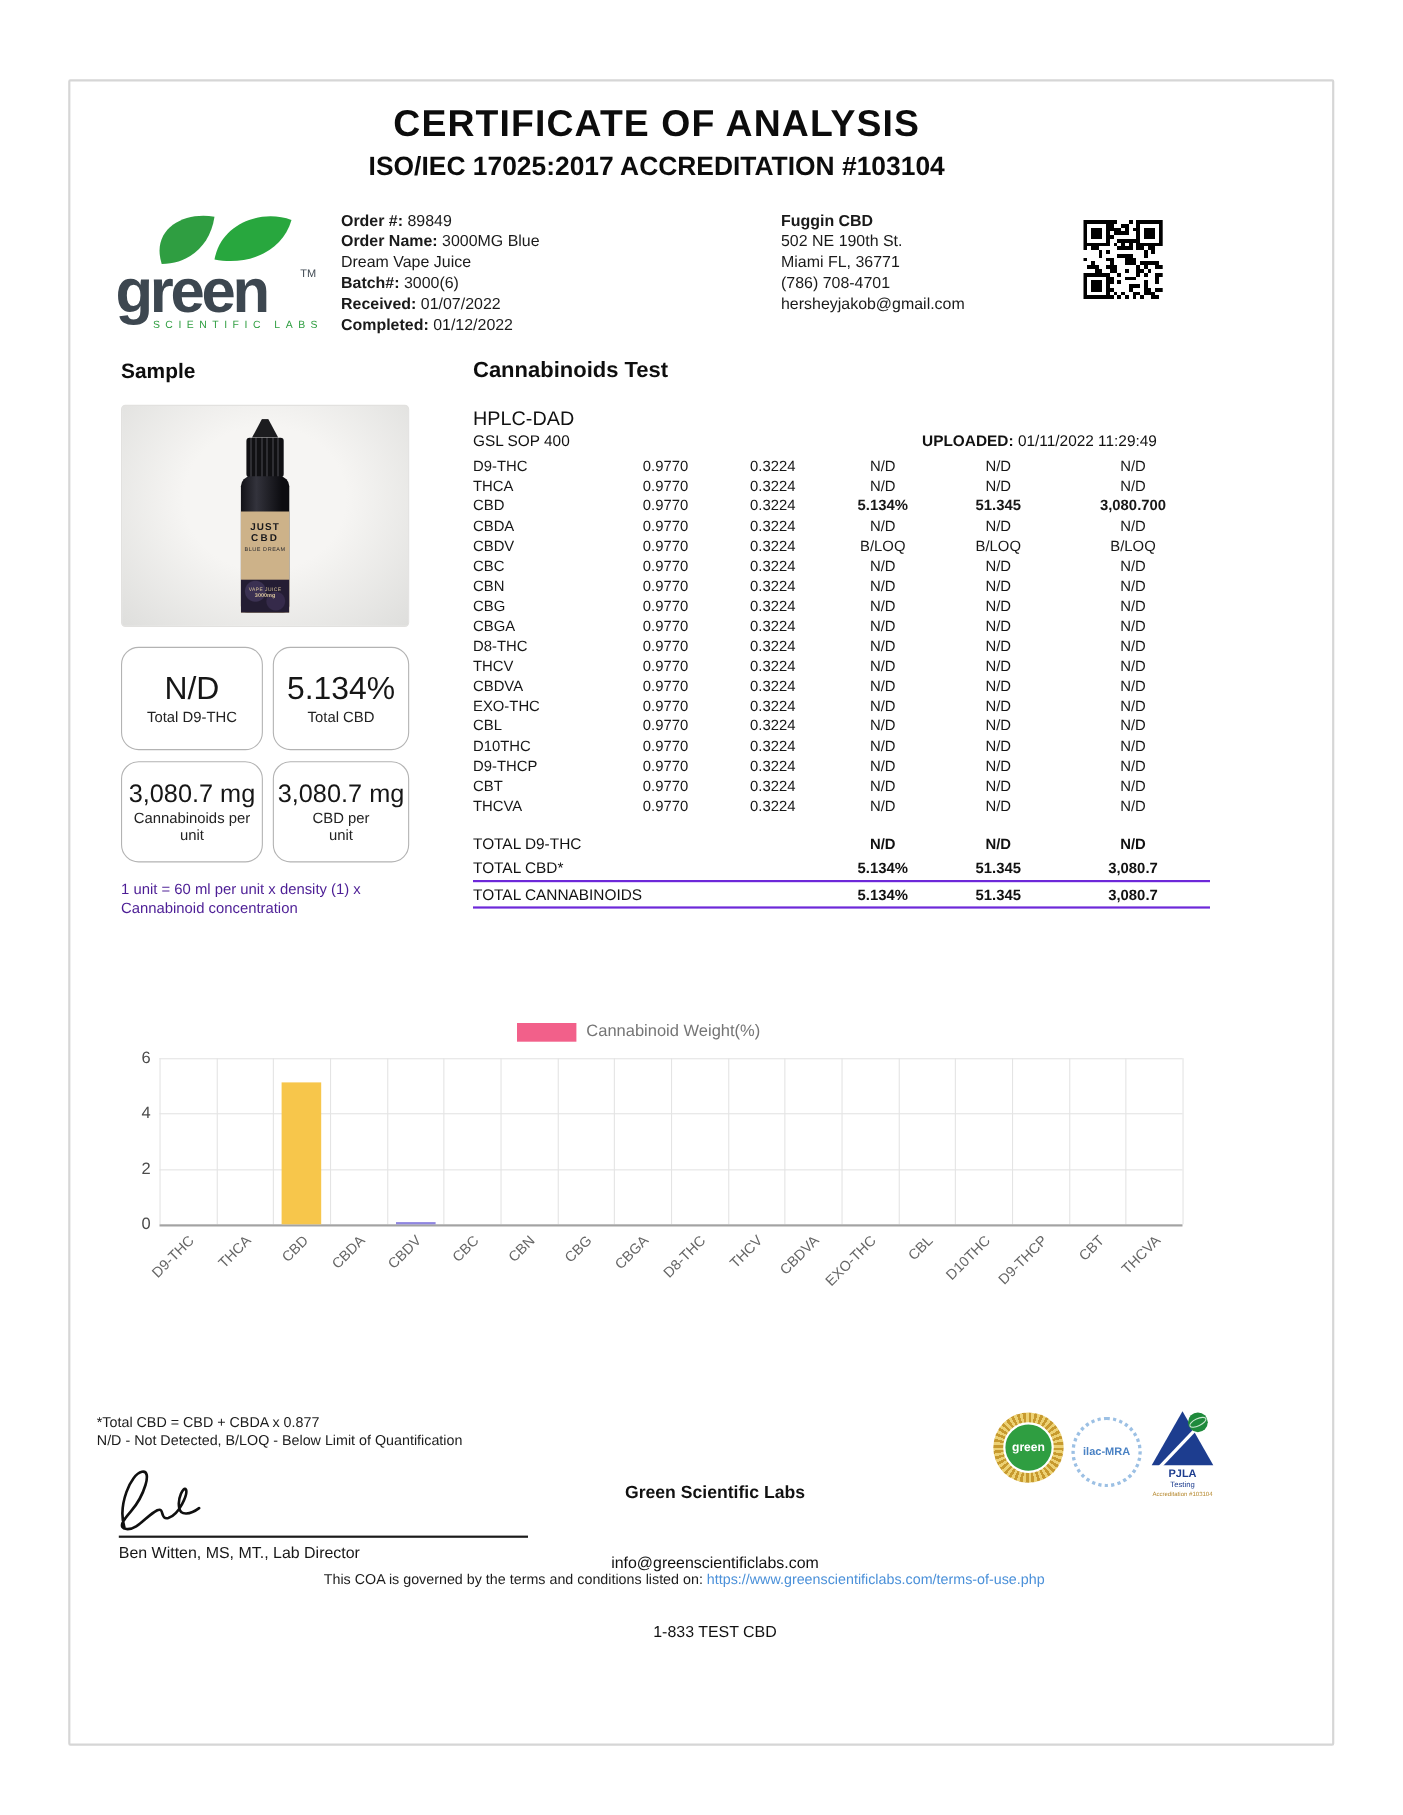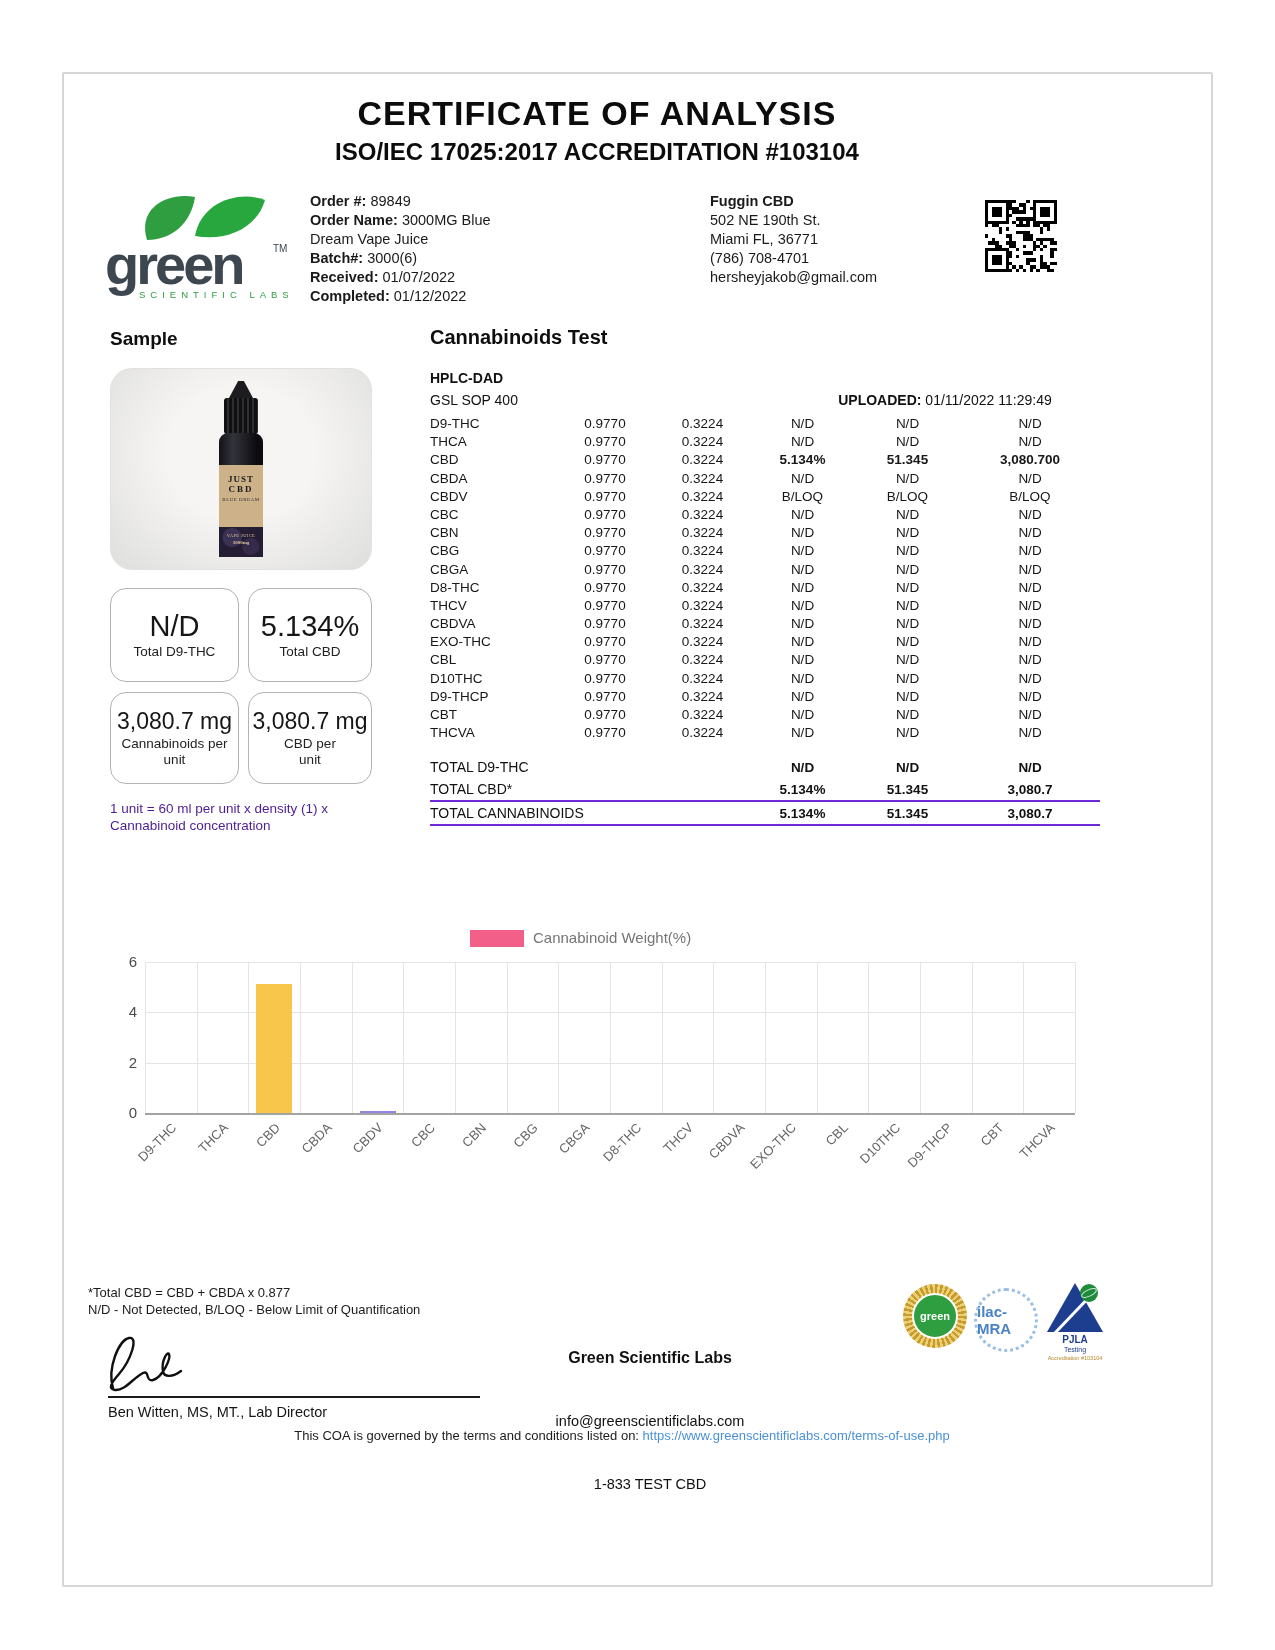--- a/index.html
+++ b/index.html
@@ -12,22 +12,22 @@
   .doc-subtitle { left:62px; top:138px; width:1070px; text-align:center; font-size:24px; font-weight:bold; color:#0c0c0c; }
 
   .logo-svg { left:103px; top:190px; }
   .info-block { font-size:14.5px; line-height:19px; color:#1a1a1a; }
   .order-block { left:310px; top:192px; width:205px; }
   .client-block { left:710px; top:192px; width:230px; }
   .qr-box { left:985px; top:200px; width:72px; height:72px; }
 
   .section-title { font-size:19px; font-weight:bold; color:#0e0e0e; }
   .sample-title { left:110px; top:328px; }
-  .photo { left:110px; top:368px; width:260px; height:200px; border-radius:22px; border:1px solid #e2e1df;
-           background: radial-gradient(ellipse at 50% 42%, #f6f5f3 40%, #dededc 100%); overflow:hidden;font-family:Liberation Serif, serif; }
+  .photo { left:110px; top:368px; width:260px; height:200px; border-radius:4px; border:1px solid #e2e1df;
+           background: radial-gradient(ellipse at 50% 42%, #f6f5f3 40%, #dededc 100%); overflow:hidden; }
   .bottle-tip { left:118px; top:12px; width:24px; height:17px; background:#1c1c1f; clip-path:polygon(38% 0,62% 0,100% 100%,0 100%); }
   .bottle-cap { left:113px; top:29px; width:34px; height:36px; border-radius:3px;
                 background:repeating-linear-gradient(90deg,#101013 0 3px,#2e2e33 3px 5px); }
   .bottle-body { left:108px; top:64px; width:44px; height:124px; border-radius:9px 9px 6px 6px;
                  background:linear-gradient(90deg,#121217,#33333c 32%,#0c0c10 85%); }
   .bottle-label { left:108px; top:96px; width:44px; height:92px; background:#cdb289; text-align:center; overflow:hidden; }
   .bl-brand1 { margin-top:10px; font-size:9px; font-weight:bold; color:#19191c; letter-spacing:1px; line-height:9px; }
   .bl-brand2 { font-size:9px; font-weight:bold; color:#19191c; letter-spacing:2px; line-height:10px; }
   .bl-flavor { margin-top:3px; font-size:5px; color:#2c2c30; letter-spacing:0.5px; line-height:6px; }
   .bl-bottom { position:absolute; left:0; bottom:0; width:44px; height:30px; color:#d8c49a;
@@ -41,21 +41,21 @@
   .sb1 { left:110px; top:588px; width:127px; height:92px; }
   .sb2 { left:248px; top:588px; width:122px; height:92px; }
   .sb3 { left:110px; top:692px; width:127px; height:90px; }
   .sb4 { left:248px; top:692px; width:122px; height:90px; }
   .stat-value { font-size:29px; color:#161616; line-height:32px; }
   .stat-value.small { font-size:23px; line-height:26px; }
   .stat-label { font-size:13.5px; color:#222; line-height:16px; margin-top:2px; }
   .unit-note { left:110px; top:800px; width:260px; font-size:13.5px; line-height:17px; color:#4c1d95; }
 
   .test-title { left:430px; top:326px; font-size:20px; }
-  .method { left:430px; top:370px; font-size:14px;font-weight:bold; }
+  .method { left:430px; top:370px; font-size:18px; }
   .sop { left:430px; top:392px; font-size:14px; }
   .uploaded { left:790px; top:392px; width:310px; text-align:center; font-size:14px; }
 
   .tbl { left:430px; top:412px; width:670px; }
   .t-head, .t-row, .t-total { display:grid; grid-template-columns:125px 100px 95px 105px 105px 140px; }
   .t-head { border-bottom:3px solid #b3b3b3; padding-bottom:4px; }
   .t-head span { font-weight:bold; font-size:15px; text-align:center; }
   .t-head span:first-child { text-align:left; }
   .t-row { height:18.2px; }
   .t-row .cell { font-size:13.5px; line-height:18.2px; text-align:center; color:#171717; }
@@ -89,21 +89,21 @@
   .terms { left:62px; top:1428px; width:1120px; text-align:center; font-size:13px; color:#1c1c1c; }
   .terms a, .terms .link { color:#4a90d9; text-decoration:none; }
 
   .seal-gold { left:903px; top:1284px; width:64px; height:64px; border-radius:50%;
                background: repeating-conic-gradient(#c79a2e 0 5deg, #ecd174 5deg 10deg);
                display:flex; align-items:center; justify-content:center; }
   .seal-gold-inner { width:42px; height:42px; border-radius:50%; background:#2f9e41; border:2px solid #fff;
                      color:#fff; font-size:11px; font-weight:bold; display:flex; align-items:center; justify-content:center; }
   .seal-ilac { left:974px; top:1288px; width:58px; height:58px; border-radius:50%; border:3px dotted #9cc0e4;
                display:flex; align-items:center; justify-content:center; background:#fff; }
-  .seal-ilac-text { color:#4a82c4; font-size:15px; font-weight:bold; }
+  .seal-ilac-text { color:#4a82c4; font-size:10px; font-weight:bold; }
   .pjla-svg { left:1042px; top:1280px; }
 </style>
 </head>
 <body>
 
 <div class="page">
   <div class="abs frame"></div>
 
   <div class="abs doc-title">CERTIFICATE OF ANALYSIS</div>
   <div class="abs doc-subtitle">ISO/IEC 17025:2017 ACCREDITATION #103104</div>

